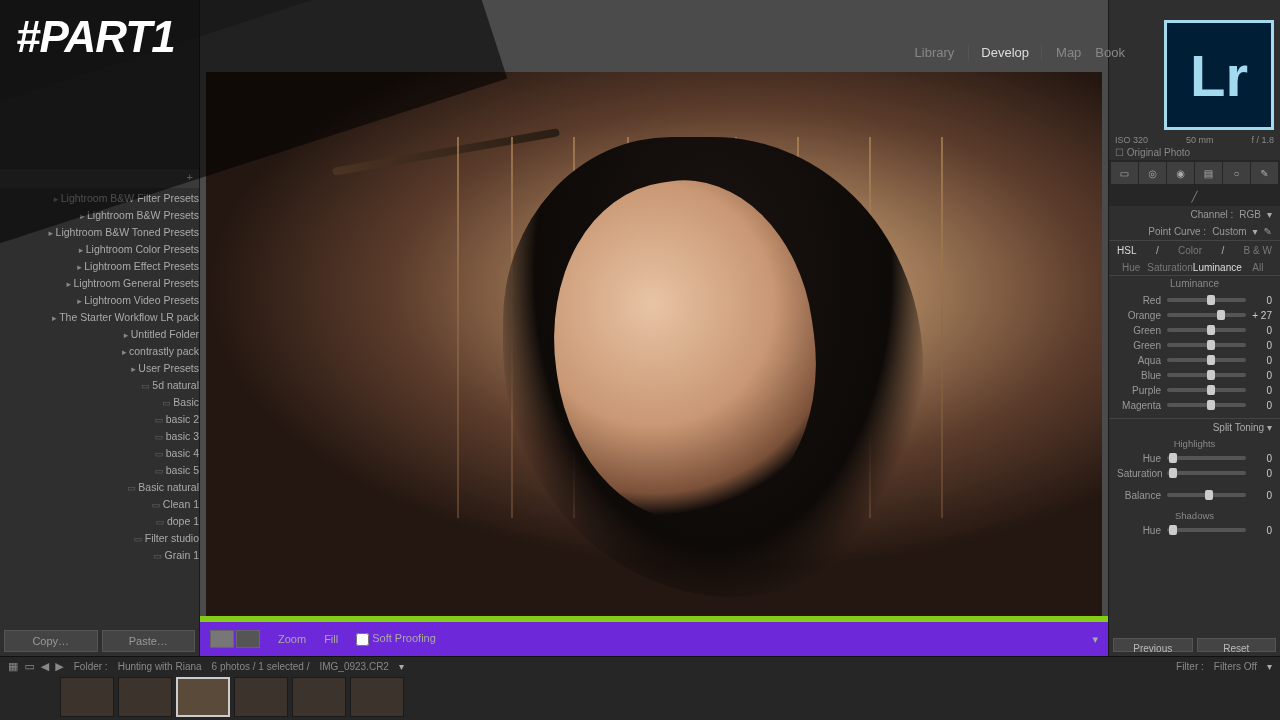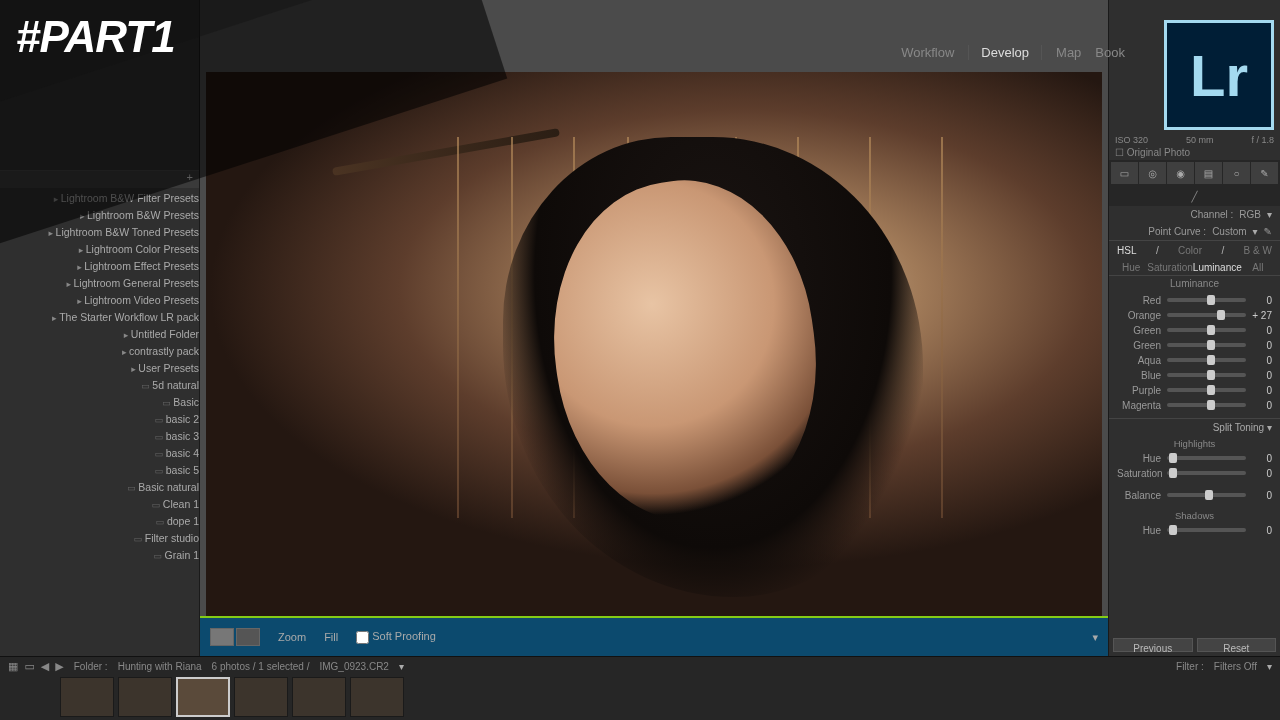--- a/index.html
+++ b/index.html
@@ -37,21 +37,21 @@
   
   .center { grid-column:2; grid-row:1 / span 2; background:#4b4b4b; display:flex; align-items:center; justify-content:center; padding:72px 6px 0 6px; }
   .photo { width:100%; height:100%; background:
      radial-gradient(ellipse 70% 60% at 60% 40%, #d8c0a0 0%, #a07a58 28%, #5d3d2c 55%, #241711 85%);
      position:relative; overflow:hidden; }
   .face { position:absolute; right:32%; top:20%; width:260px; height:340px; background:radial-gradient(circle at 40% 35%, #e8c4a4 0%, #c99774 45%, #7a5038 70%, transparent 78%); border-radius:50% 46% 50% 48%; transform:rotate(-8deg); }
   .hair { position:absolute; right:20%; top:12%; width:420px; height:460px; background:radial-gradient(ellipse at 50% 30%, #1a1412 0%, #0e0a08 60%, transparent 75%); border-radius:40% 50% 45% 55%; }
   .branch { position:absolute; top:14%; left:14%; width:230px; height:8px; background:linear-gradient(90deg,#4a3322,#2b1e14); transform:rotate(-10deg); border-radius:4px; }
   .strand { position:absolute; top:12%; width:2px; height:70%; background:linear-gradient(#b48a5a,#6d4a32); opacity:.7; }
 
-  .toolbar { grid-column:2; grid-row:3; background:#0c4a6e; border-top:2px solid #84cc16; display:flex; align-items:center; gap:18px; padding:0 10px; font-size:11px; color:#aaa; }
+  .toolbar { grid-column:2; grid-row:3; background:#6d28d9; border-top:6px solid #84cc16; display:flex; align-items:center; gap:18px; padding:0 10px; font-size:11px; color:#aaa; }
   .toolbar .view-buttons { display:flex; gap:2px; }
   .toolbar .vbtn { width:24px; height:18px; background:#555; border:1px solid #666; }
   .toolbar .vbtn.active { background:#777; }
   .toolbar input[type=checkbox]{ vertical-align:middle; }
 
   
   .right { grid-column:3; grid-row:1 / span 3; background:#2f2f2f; border-left:1px solid #1a1a1a; display:flex; flex-direction:column; font-size:10px; }
   .right-top { height:135px; }
   .histo-meta { font-size:9px; color:#888; padding:0 6px; display:flex; justify-content:space-between; }
   .orig-photo { padding:2px 6px; color:#888; }
@@ -94,21 +94,21 @@
 
 <div class="overlay-slash"></div>
 <div class="overlay-slash2"></div>
 <div class="overlay-title">#PART1</div>
 
 <div class="lr-logo">
   <span>Lr</span>
 </div>
 
 <div class="modules">
-  <span>Workflow</span>
+  <span>Library</span>
   <span class="active">Develop</span>
   <span>Map</span>
   <span>Book</span>
 </div>
 
 <div class="app">
 
   <div class="left">
     <div class="left-top"></div>
     <div class="preset-group-head">+</div>
@@ -129,20 +129,24 @@
         <div class="sub">basic 2</div>
         <div class="sub">basic 3</div>
         <div class="sub">basic 4</div>
         <div class="sub">basic 5</div>
         <div class="sub">Basic natural</div>
         <div class="sub">Clean 1</div>
         <div class="sub">dope 1</div>
         <div class="sub">Filter studio</div>
         <div class="sub">Grain 1</div>
       </div>
+    <div class="left-tail">
+      <div class="lpbtn">Copy…</div>
+      <div class="lpbtn">Paste…</div>
+    </div>
   </div>
 
   <div class="center">
     <div class="photo">
       <div class="branch"></div>
       <div class="strand" style="left:28%"></div>
       <div class="strand" style="left:34%"></div>
       <div class="strand" style="left:41%"></div>
       <div class="strand" style="left:47%"></div>
       <div class="strand" style="left:59%"></div>

